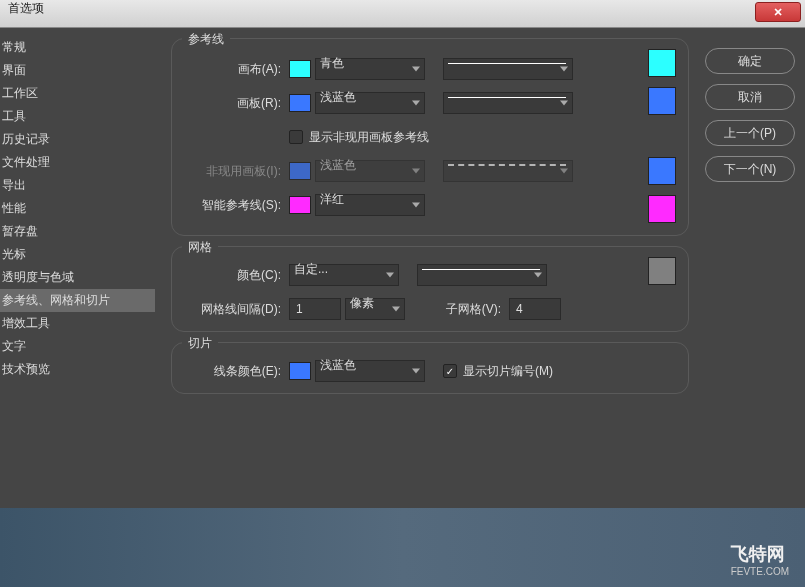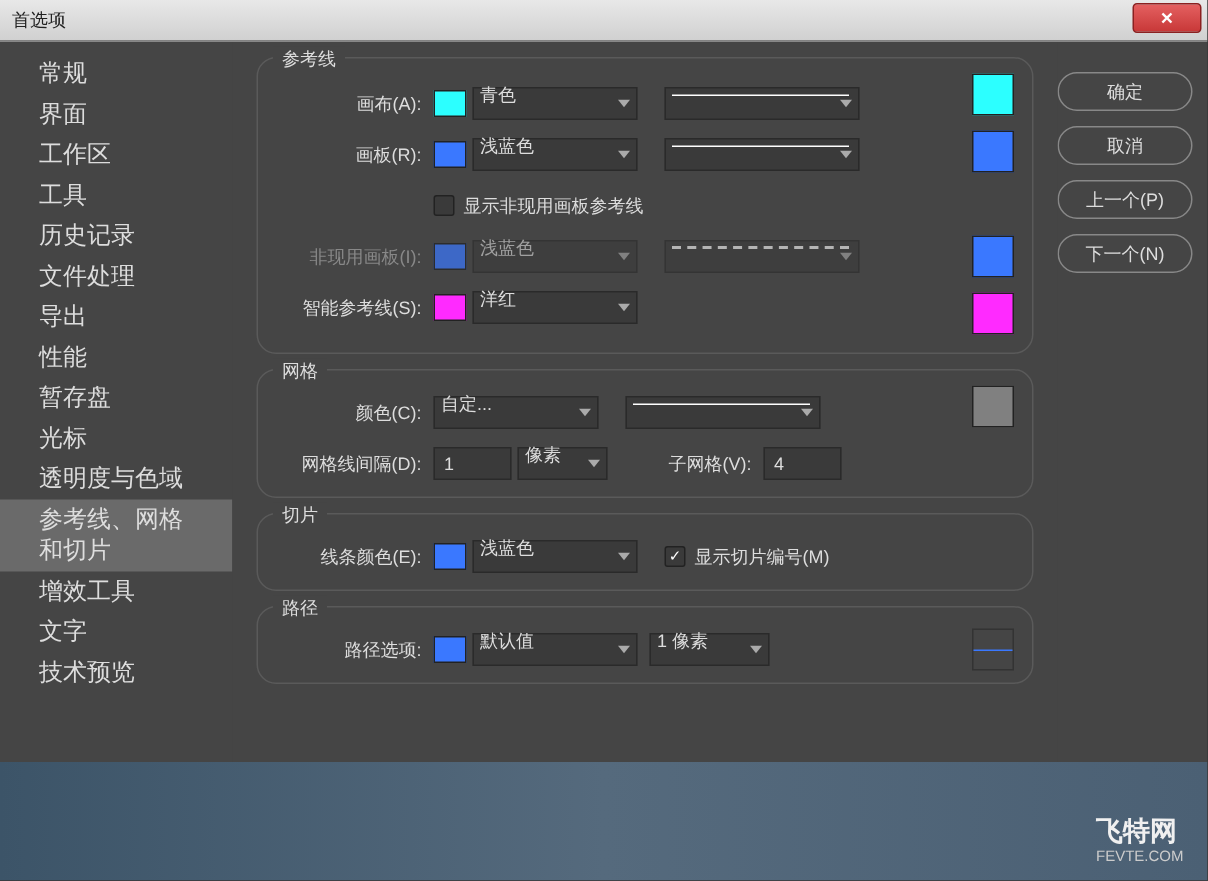--- a/index.html
+++ b/index.html
@@ -1,23 +1,23 @@
 <!DOCTYPE html>
 <html><head>
 <meta charset="utf-8">
 <style>
 * { margin: 0; padding: 0; box-sizing: border-box; font-family: "Microsoft YaHei", Arial, sans-serif; }
 body { background: #2a2a2a; width: 805px; height: 587px; position: relative; overflow: hidden; }
-.titlebar { height: 28px; background: linear-gradient(to bottom, #e8e8e8, #d0d0d0); display: flex; align-items: center; padding: 0 8px; border-bottom: 1px solid #888; position: relative; }
+.titlebar { height: 28px; background: linear-gradient(to bottom, #e8e8e8, #d0d0d0); display: flex; padding: 0 8px; border-bottom: 1px solid #888; position: relative; }
 .titlebar-text { font-size: 12px; color: #222; }
 .close-btn { position: absolute; right: 4px; top: 2px; width: 46px; height: 20px; background: linear-gradient(to bottom, #e46060, #c83838); border: 1px solid #8b2020; border-radius: 3px; display: flex; align-items: center; justify-content: center; color: #fff; font-size: 11px; cursor: pointer; }
 .close-btn::before { content: "✕"; font-weight: bold; }
 .main { display: flex; height: 480px; background: #454545; }
 .sidebar { width: 155px; background: #454545; padding: 8px 0; overflow-y: auto; }
-.sidebar-item { padding: 3px 26px; font-size: 16px; color: #ddd; cursor: pointer; }
+.sidebar-item { padding: 3px 2px; font-size: 12px; color: #ddd; cursor: pointer; }
 .sidebar-item.active { background: #6a6a6a; }
 .content { flex: 1; padding: 10px 16px; position: relative; background: #454545; }
 .section { border: 1px solid #5a5a5a; border-radius: 13px; padding: 10px 14px; margin-bottom: 10px; position: relative; }
 .section-title { position: absolute; top: -8px; left: 10px; background: #454545; padding: 0 6px; font-size: 12px; color: #ddd; }
 .row { display: flex; align-items: center; margin-bottom: 10px; min-height: 24px; }
 .row-label { width: 95px; text-align: right; font-size: 12px; color: #ddd; margin-right: 8px; }
 .row-label.muted { color: #888; }
 .swatch-sm { width: 22px; height: 18px; border: 1px solid #222; margin-right: 4px; }
 .select { background: #3a3a3a; border: 1px solid #2a2a2a; color: #ddd; font-size: 12px; height: 22px; padding: 0 6px 12px 4px; display: flex; align-items: center; position: relative; cursor: pointer; }
 .select .caret { position: absolute; right: 4px; top: 50%; transform: translateY(-50%); border-left: 4px solid transparent; border-right: 4px solid transparent; border-top: 5px solid #aaa; }
@@ -160,38 +160,20 @@
         <div class="swatch-sm" style="background:#3a78ff;"></div>
         <div class="select color-sel">
             <span>浅蓝色</span>
             <span class="caret"></span>
           </div>
         <span class="checkbox checked" style="margin-left:18px;"></span>
         <span class="chk-label">显示切片编号(M)</span>
       </div>
     </div>
 
-    <div class="section">
-      <div class="section-title">路径</div>
-      <div class="row" style="margin:6px 0 0 0;">
-        <div class="row-label">路径选项:</div>
-        <div class="swatch-sm" style="background:#3a78ff;"></div>
-        <div class="select color-sel">
-            <span>默认值</span>
-            <span class="caret"></span>
-          </div>
-        <div class="select" style="width:80px; margin-left:8px;">
-            <span>1 像素</span>
-            <span class="caret"></span>
-          </div>
-        <div class="swatch-lg" style="top:14px; background:#454545; border:1px solid #333;">
-            <div style="border-top:1px solid #3a78ff; margin-top:13px;"></div>
-          </div>
-      </div>
-    </div>
 
   </div>
 
   <div class="right-panel">
     <div class="btn">确定</div>
     <div class="btn">取消</div>
     <div class="btn">上一个(P)</div>
     <div class="btn">下一个(N)</div>
   </div>
 </div>

